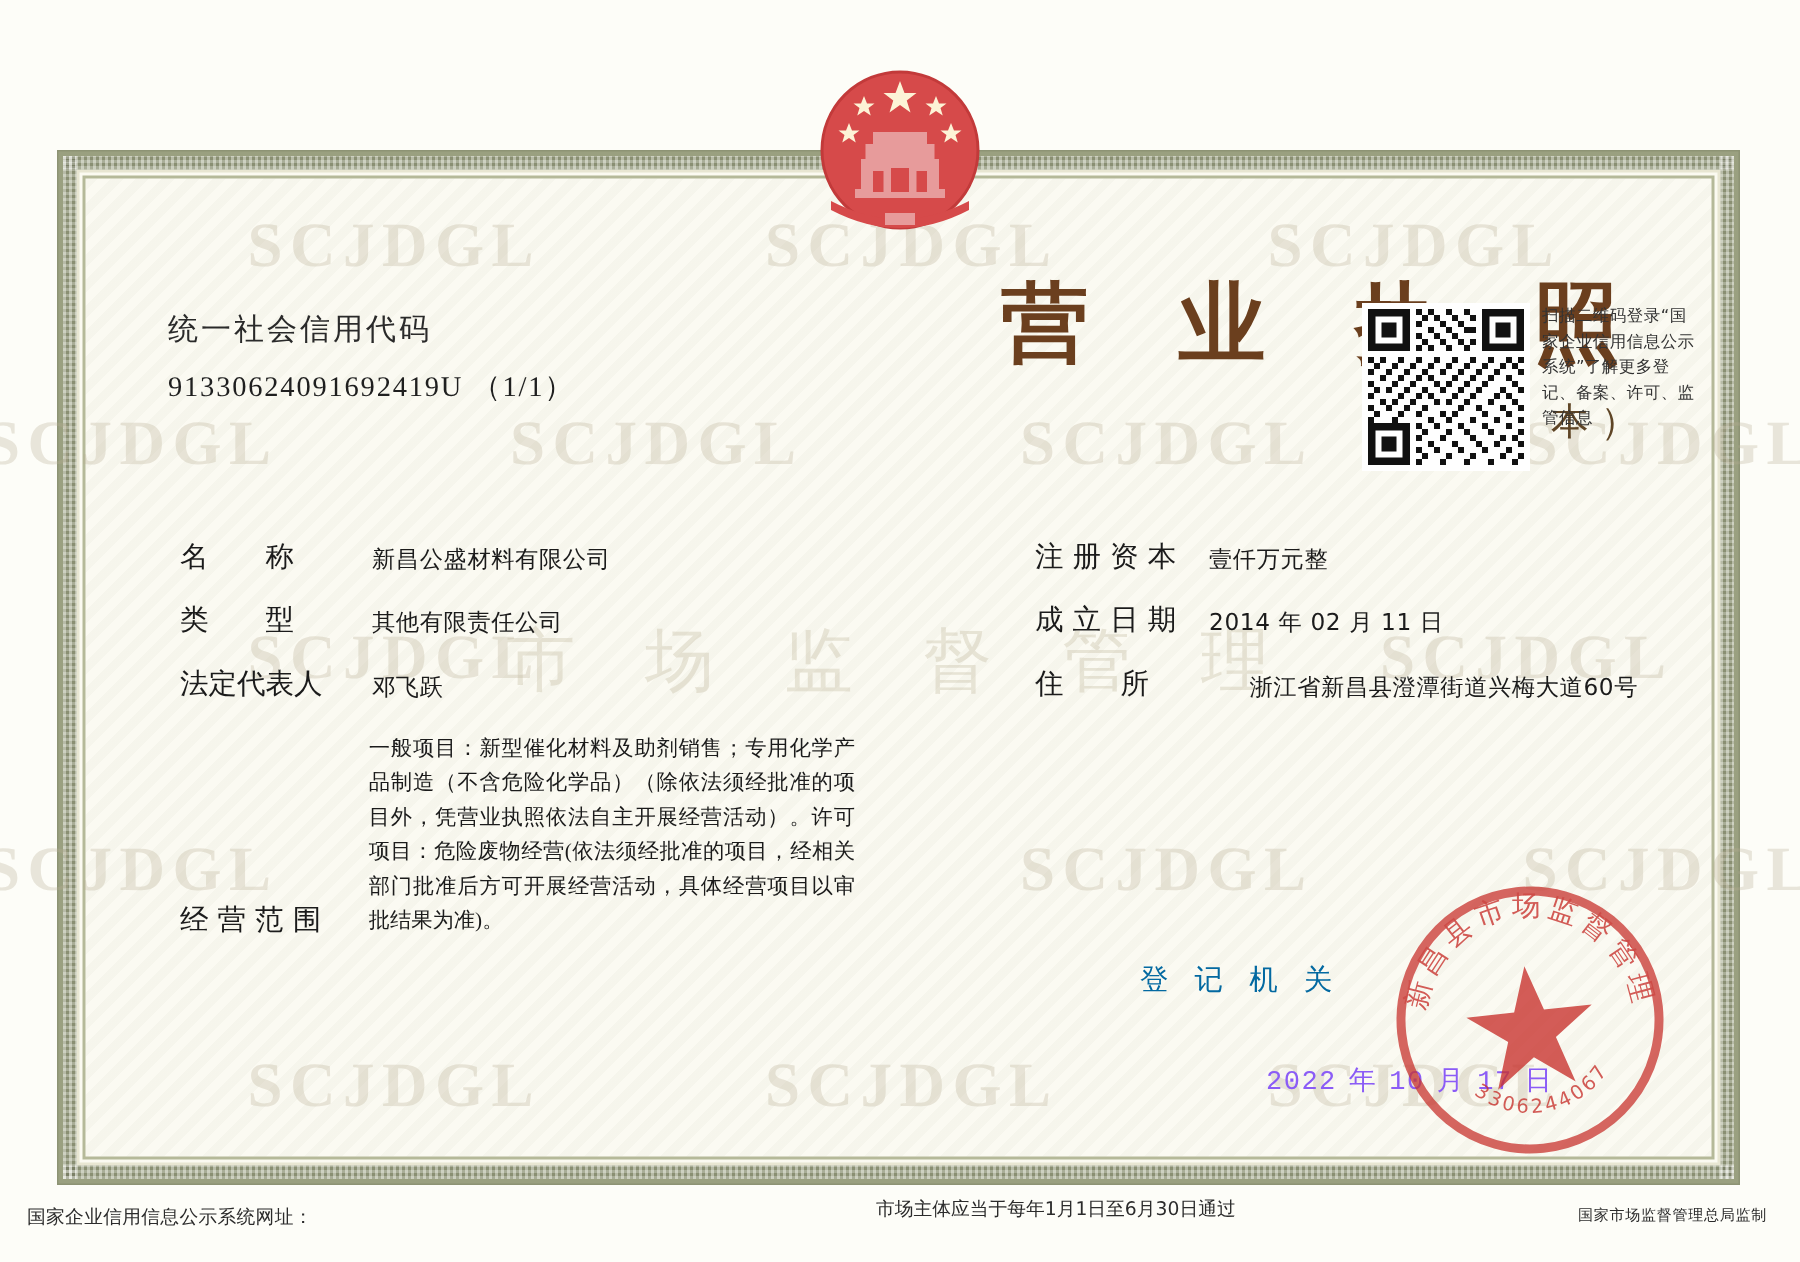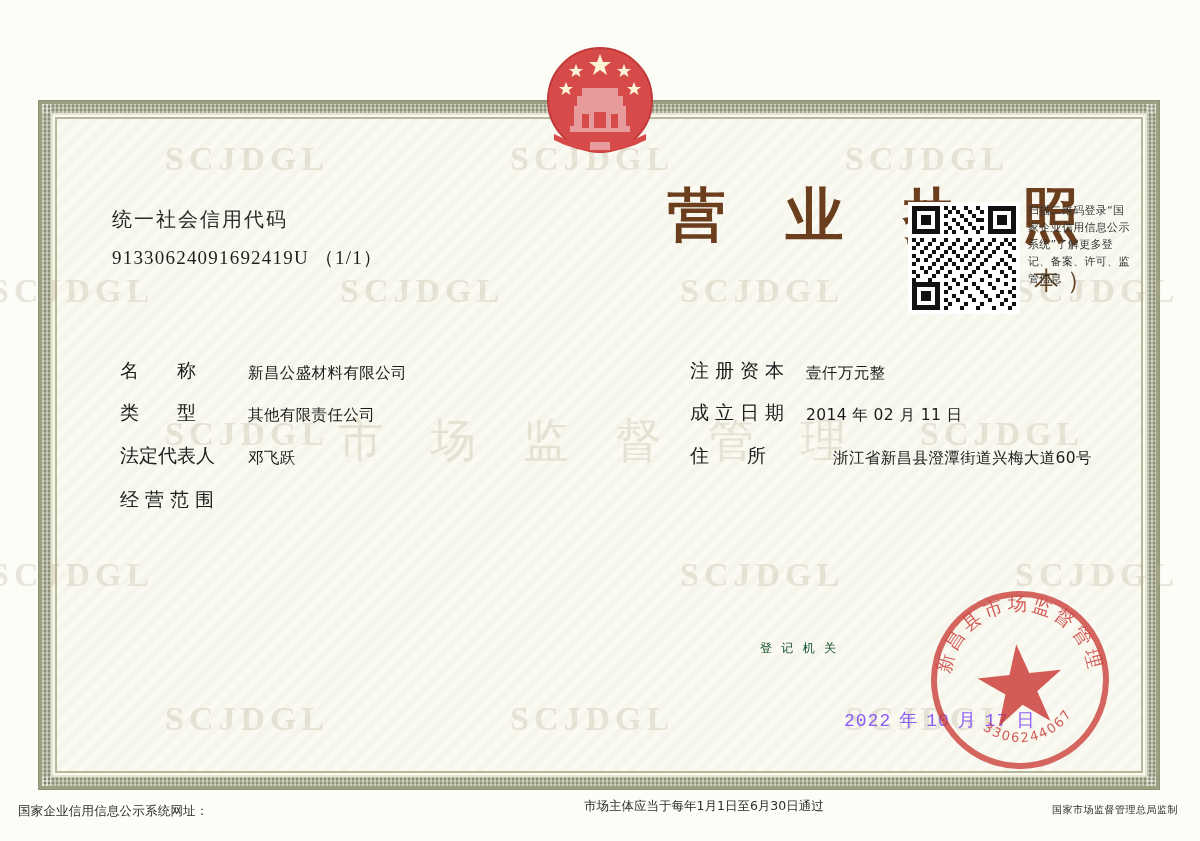--- a/index.html
+++ b/index.html
@@ -68,21 +68,21 @@
     pointer-events: none;
     overflow: hidden;
   }
   .wm-text {
     position: absolute;
     font-family: "Liberation Serif", serif;
     font-weight: bold;
     color: rgba(186, 176, 150, 0.30);
     letter-spacing: 5px;
     white-space: nowrap;
-    font-size: 34px;
+    font-size: 42px;
   }
   .wm-center {
     position: absolute;
     left: 50%;
     top: 410px;
     transform: translateX(-50%);
     font-family: "DejaVu Sans", sans-serif;
     font-size: 46px;
     letter-spacing: 16px;
     color: rgba(196, 186, 160, 0.35);
@@ -214,24 +214,24 @@
   #row-founded   { left: 690px; top: 400px; }
   #row-address   { left: 690px; top: 443px; gap: 27px; }
 
   .rc-label { width: 116px; }
 
   
   #registry-block {
     position: absolute;
     left: 760px;
     top: 640px;
-    font-family: Liberation Sans, sans-serif;
-    font-size: 12px;
+    font-family: Liberation Mono, monospace;
+    font-size: 19px;
     letter-spacing: 3px;
-    color: #14532d;
+    color: #0369a1;
   }
   #date-block {
     position: absolute;
     left: 840px;
     top: 708px;
     font-family: Liberation Mono, monospace;
     font-size: 18px;
     color: #8b5cf6;
     letter-spacing: 1px;
   }
@@ -546,20 +546,21 @@
     <div class="field-value lc-value">其他有限责任公司</div>
   </div>
 
   <div class="field-row" id="row-legalrep">
     <div class="field-label lc-label lbl-2">法定代表人</div>
     <div class="field-value lc-value">邓飞跃</div>
   </div>
 
   <div class="field-row" id="row-scope">
     <div class="field-label lc-label lbl-2">经 营 范 围</div>
+    <div id="scope-text">一般项目：新型催化材料及助剂销售；专用化学产品制造（不含危险化学品）（除依法须经批准的项目外，凭营业执照依法自主开展经营活动）。许可项目：危险废物经营(依法须经批准的项目，经相关部门批准后方可开展经营活动，具体经营项目以审批结果为准)。</div>
   </div>
 
   <div class="field-row" id="row-capital">
     <div class="field-label rc-label">注 册 资 本</div>
     <div class="field-value lc-value">壹仟万元整</div>
   </div>
 
   <div class="field-row" id="row-founded">
     <div class="field-label rc-label">成 立 日 期</div>
     <div class="field-value lc-value">2014 年 02 月 11 日</div>

